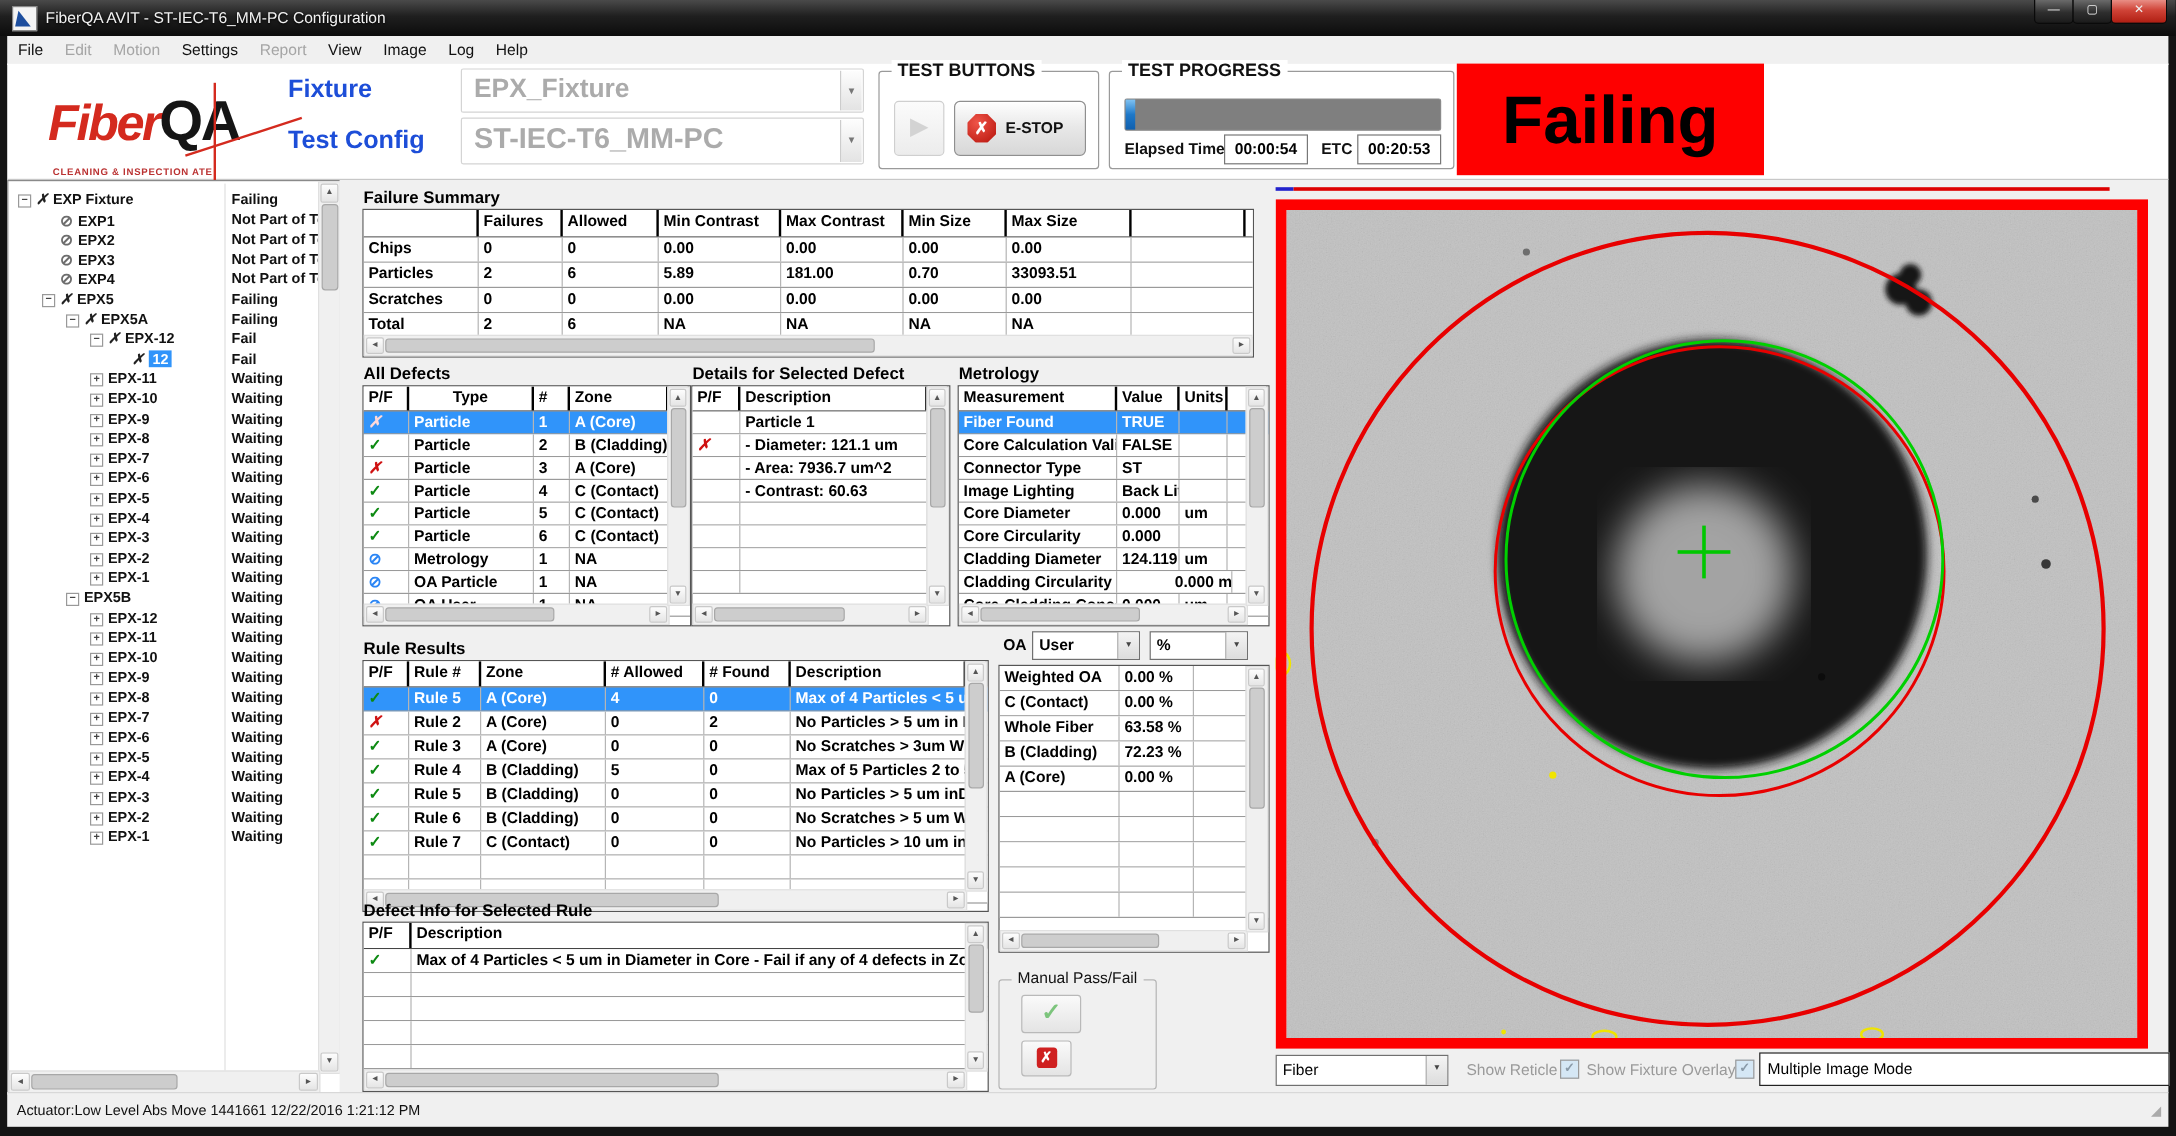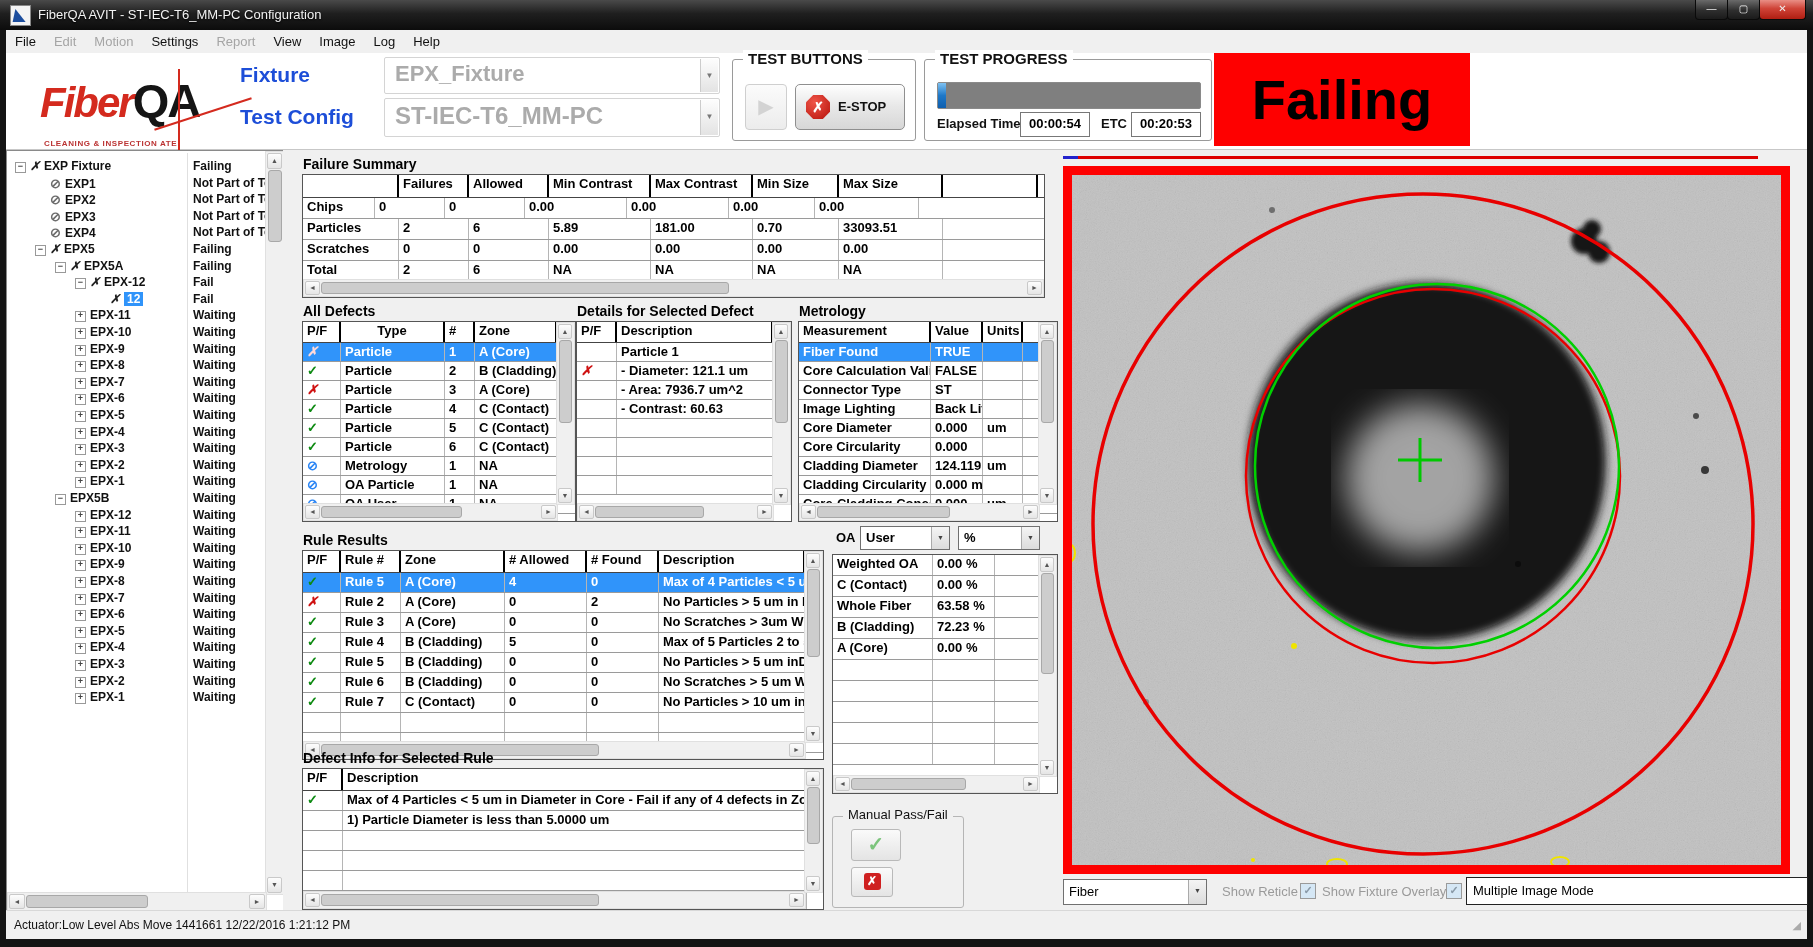--- a/index.html
+++ b/index.html
@@ -250,21 +250,21 @@
       <div class="gcell" style="width: 70px;">Failures</div>
       <div class="gcell" style="width: 80px;">Allowed</div>
       <div class="gcell" style="width: 102px;">Min Contrast</div>
       <div class="gcell" style="width: 102px;">Max Contrast</div>
       <div class="gcell" style="width: 86px;">Min Size</div>
       <div class="gcell" style="width: 104px;">Max Size</div>
       <div class="gcell" style="width: 95px;"></div>
       <div class="gcell last"></div>
     </div>
     <div class="grow" style="height: 20px;">
-      <div class="gcell" style="width: 72px;">Chips</div>
+      <div class="gcell" style="width: 96px;">Chips</div>
       <div class="gcell" style="width: 70px;">0</div>
       <div class="gcell" style="width: 80px;">0</div>
       <div class="gcell" style="width: 102px;">0.00</div>
       <div class="gcell" style="width: 102px;">0.00</div>
       <div class="gcell" style="width: 86px;">0.00</div>
       <div class="gcell" style="width: 104px;">0.00</div>
       <div class="gcell last"></div>
     </div>
     <div class="grow" style="height: 20px;">
       <div class="gcell" style="width: 96px;">Particles</div>
@@ -489,21 +489,21 @@
       <div class="gcell" style="width: 52px;">0.000</div>
       <div class="gcell" style="width: 40px;"></div>
       <div class="gcell last"></div>
     </div>
     <div class="grow" style="height: 18px;">
       <div class="gcell" style="width: 132px;">Cladding Diameter</div>
       <div class="gcell" style="width: 52px;">124.119</div>
       <div class="gcell" style="width: 40px;">um</div>
       <div class="gcell last"></div>
     </div>
-    <div class="grow" style="height: 18px;">
+    <div class="grow" style="height: 18px; gap: 44px;">
       <div class="gcell" style="width: 132px;">Cladding Circularity</div>
       <div class="gcell" style="width: 52px;">0.000 m</div>
       <div class="gcell" style="width: 40px;"></div>
       <div class="gcell last"></div>
     </div>
     <div class="grow" style="height: 18px;">
       <div class="gcell" style="width: 132px;">Core-Cladding Concentricity</div>
       <div class="gcell" style="width: 52px;">0.000</div>
       <div class="gcell" style="width: 40px;">um</div>
       <div class="gcell last"></div>
@@ -709,25 +709,20 @@
 <div class="sec-label" style="left:303px;top:750px;">Defect Info for Selected Rule</div>
 <div class="tbl" id="tbl-info" style="left:302px;top:768px;width:520px;height:140px;">
     <div class="grow hdr" style="height: 21px;">
       <div class="gcell" style="width: 40px;">P/F</div>
       <div class="gcell" style="width: 464px;">Description</div>
       <div class="gcell last"></div>
     </div>
     <div class="grow" style="height: 19px;">
       <div class="gcell pf-pass" style="width: 40px;">✓</div>
       <div class="gcell" style="width: 464px;">Max of 4 Particles &lt; 5 um in Diameter in Core - Fail if any of 4 defects in Zone A (Co</div>
-      <div class="gcell last"></div>
-    </div>
-    <div class="grow" style="height: 19px;">
-      <div class="gcell" style="width: 40px;"></div>
-      <div class="gcell" style="width: 464px;">1) Particle Diameter is less than 5.0000 um</div>
       <div class="gcell last"></div>
     </div>
     <div class="grow" style="height: 19px;">
       <div class="gcell" style="width: 40px;"></div>
       <div class="gcell" style="width: 464px;"></div>
       <div class="gcell last"></div>
     </div>
     <div class="grow" style="height: 19px;">
       <div class="gcell" style="width: 40px;"></div>
       <div class="gcell" style="width: 464px;"></div>

